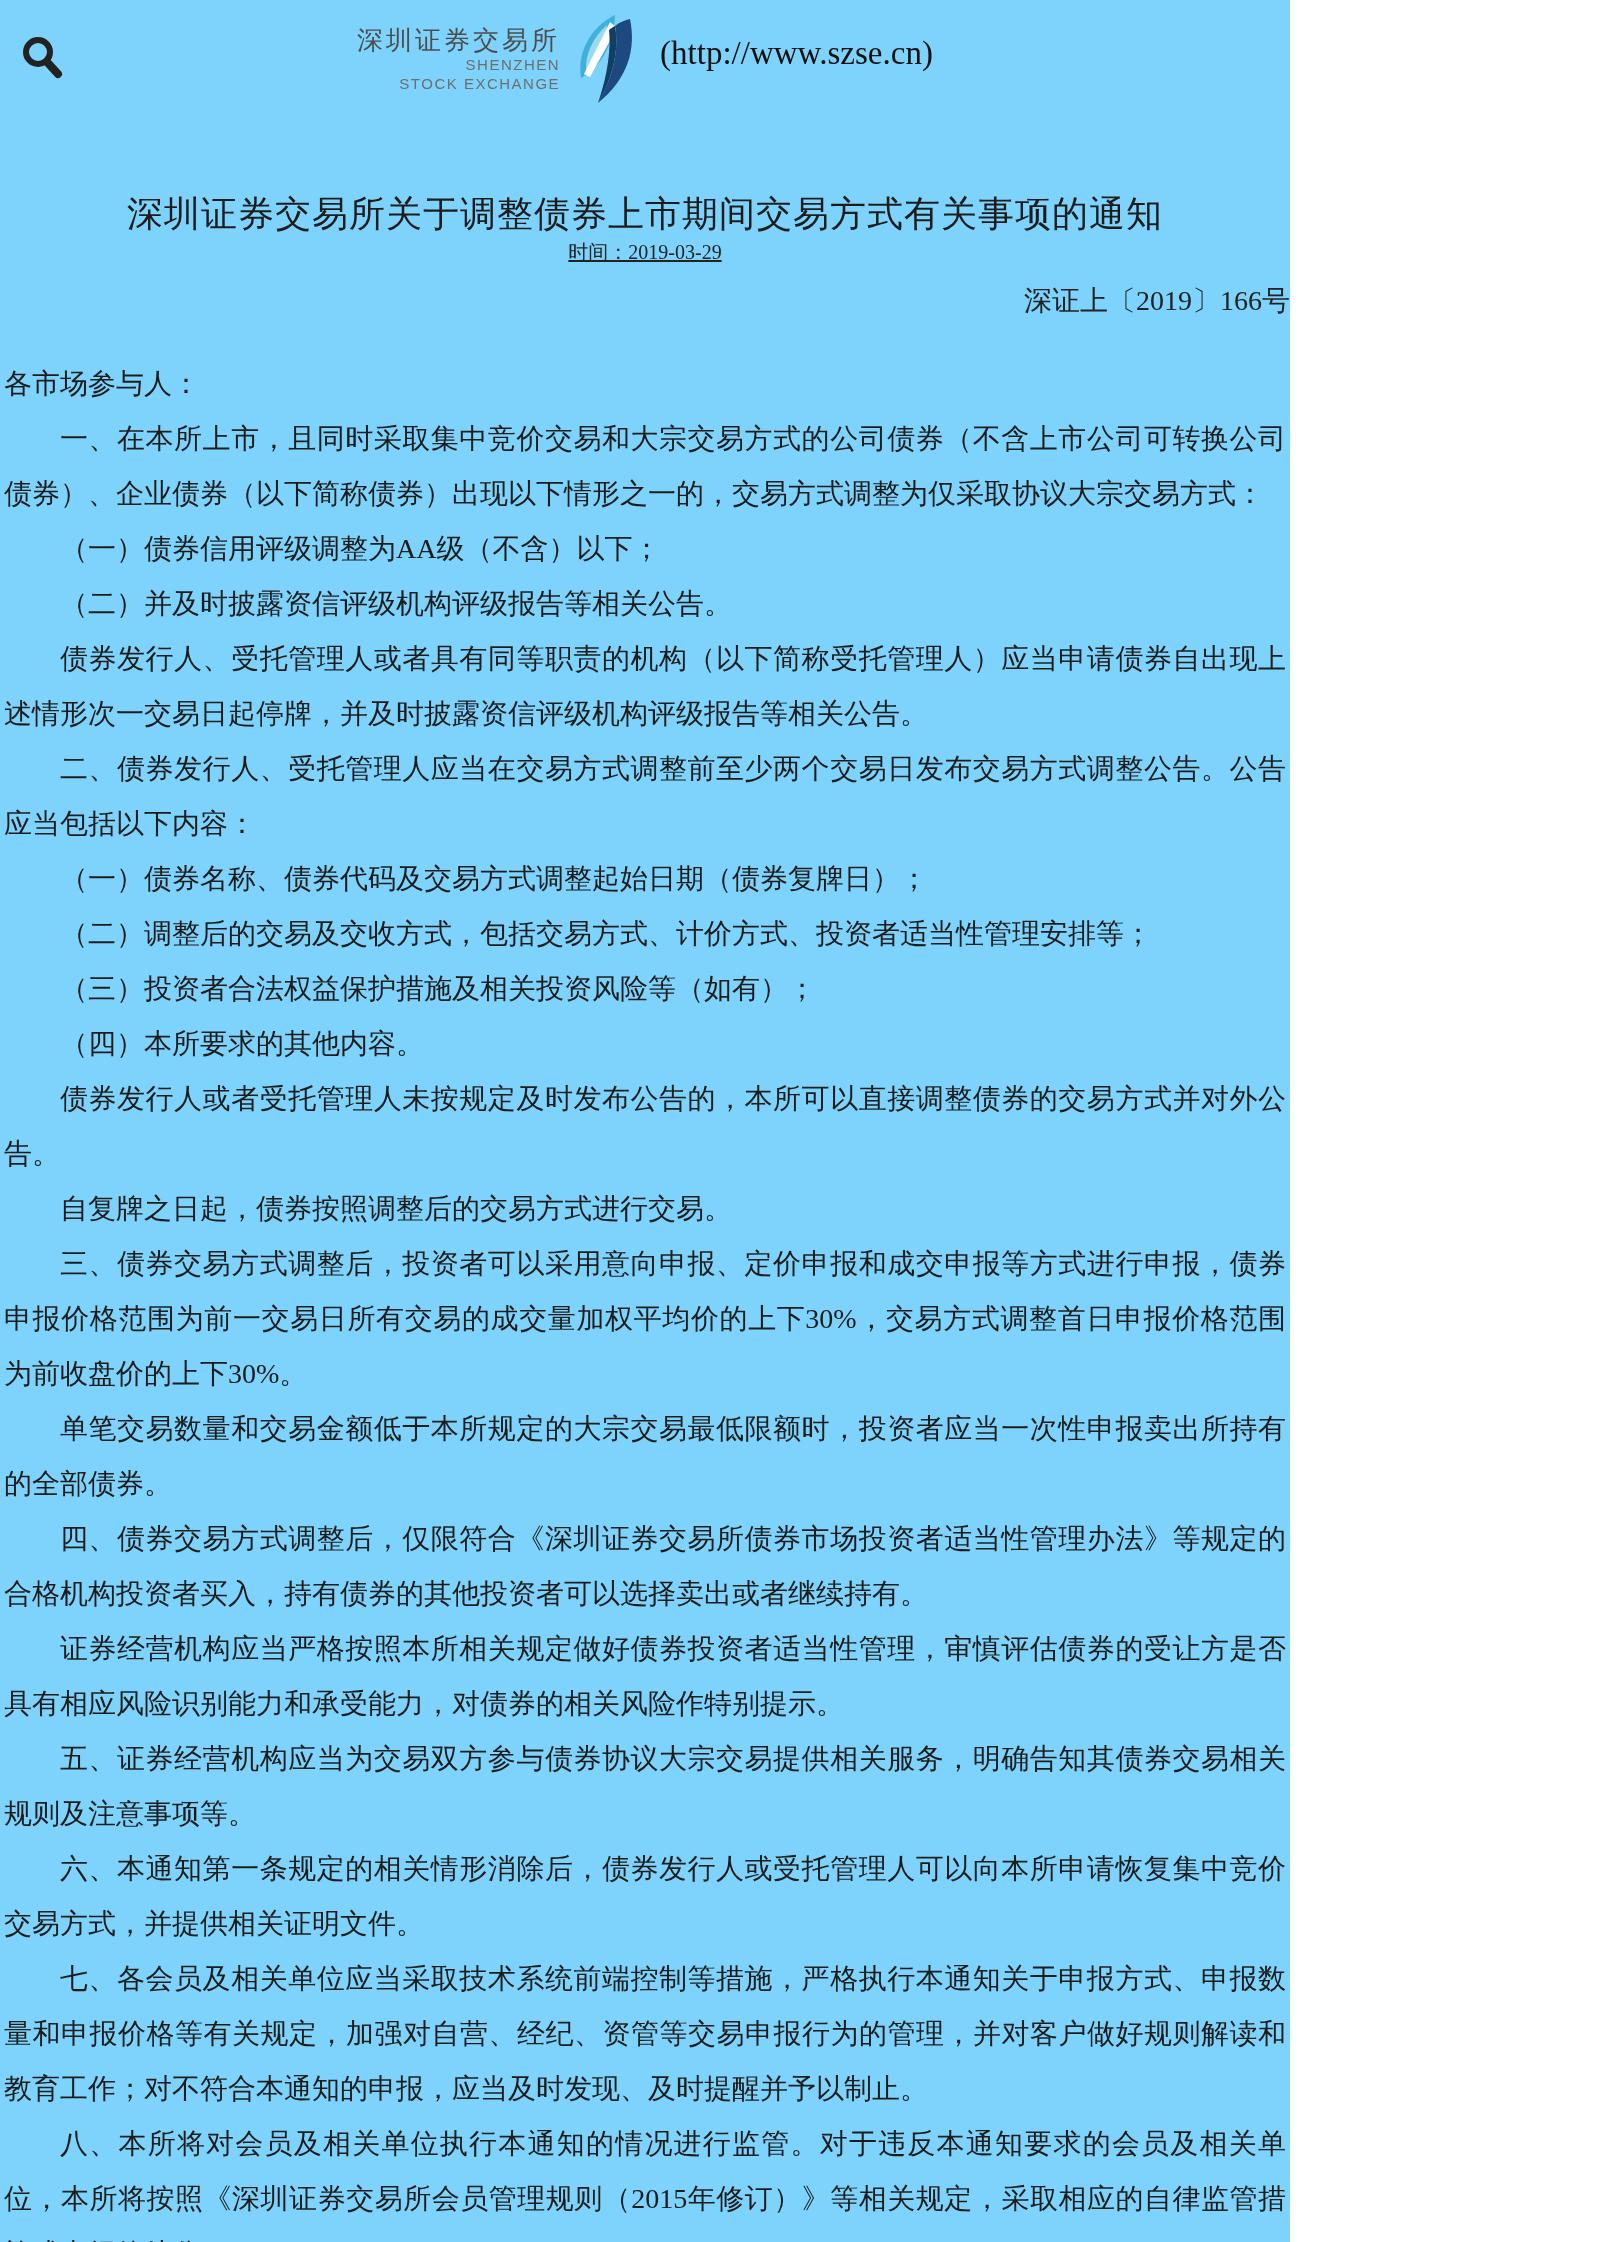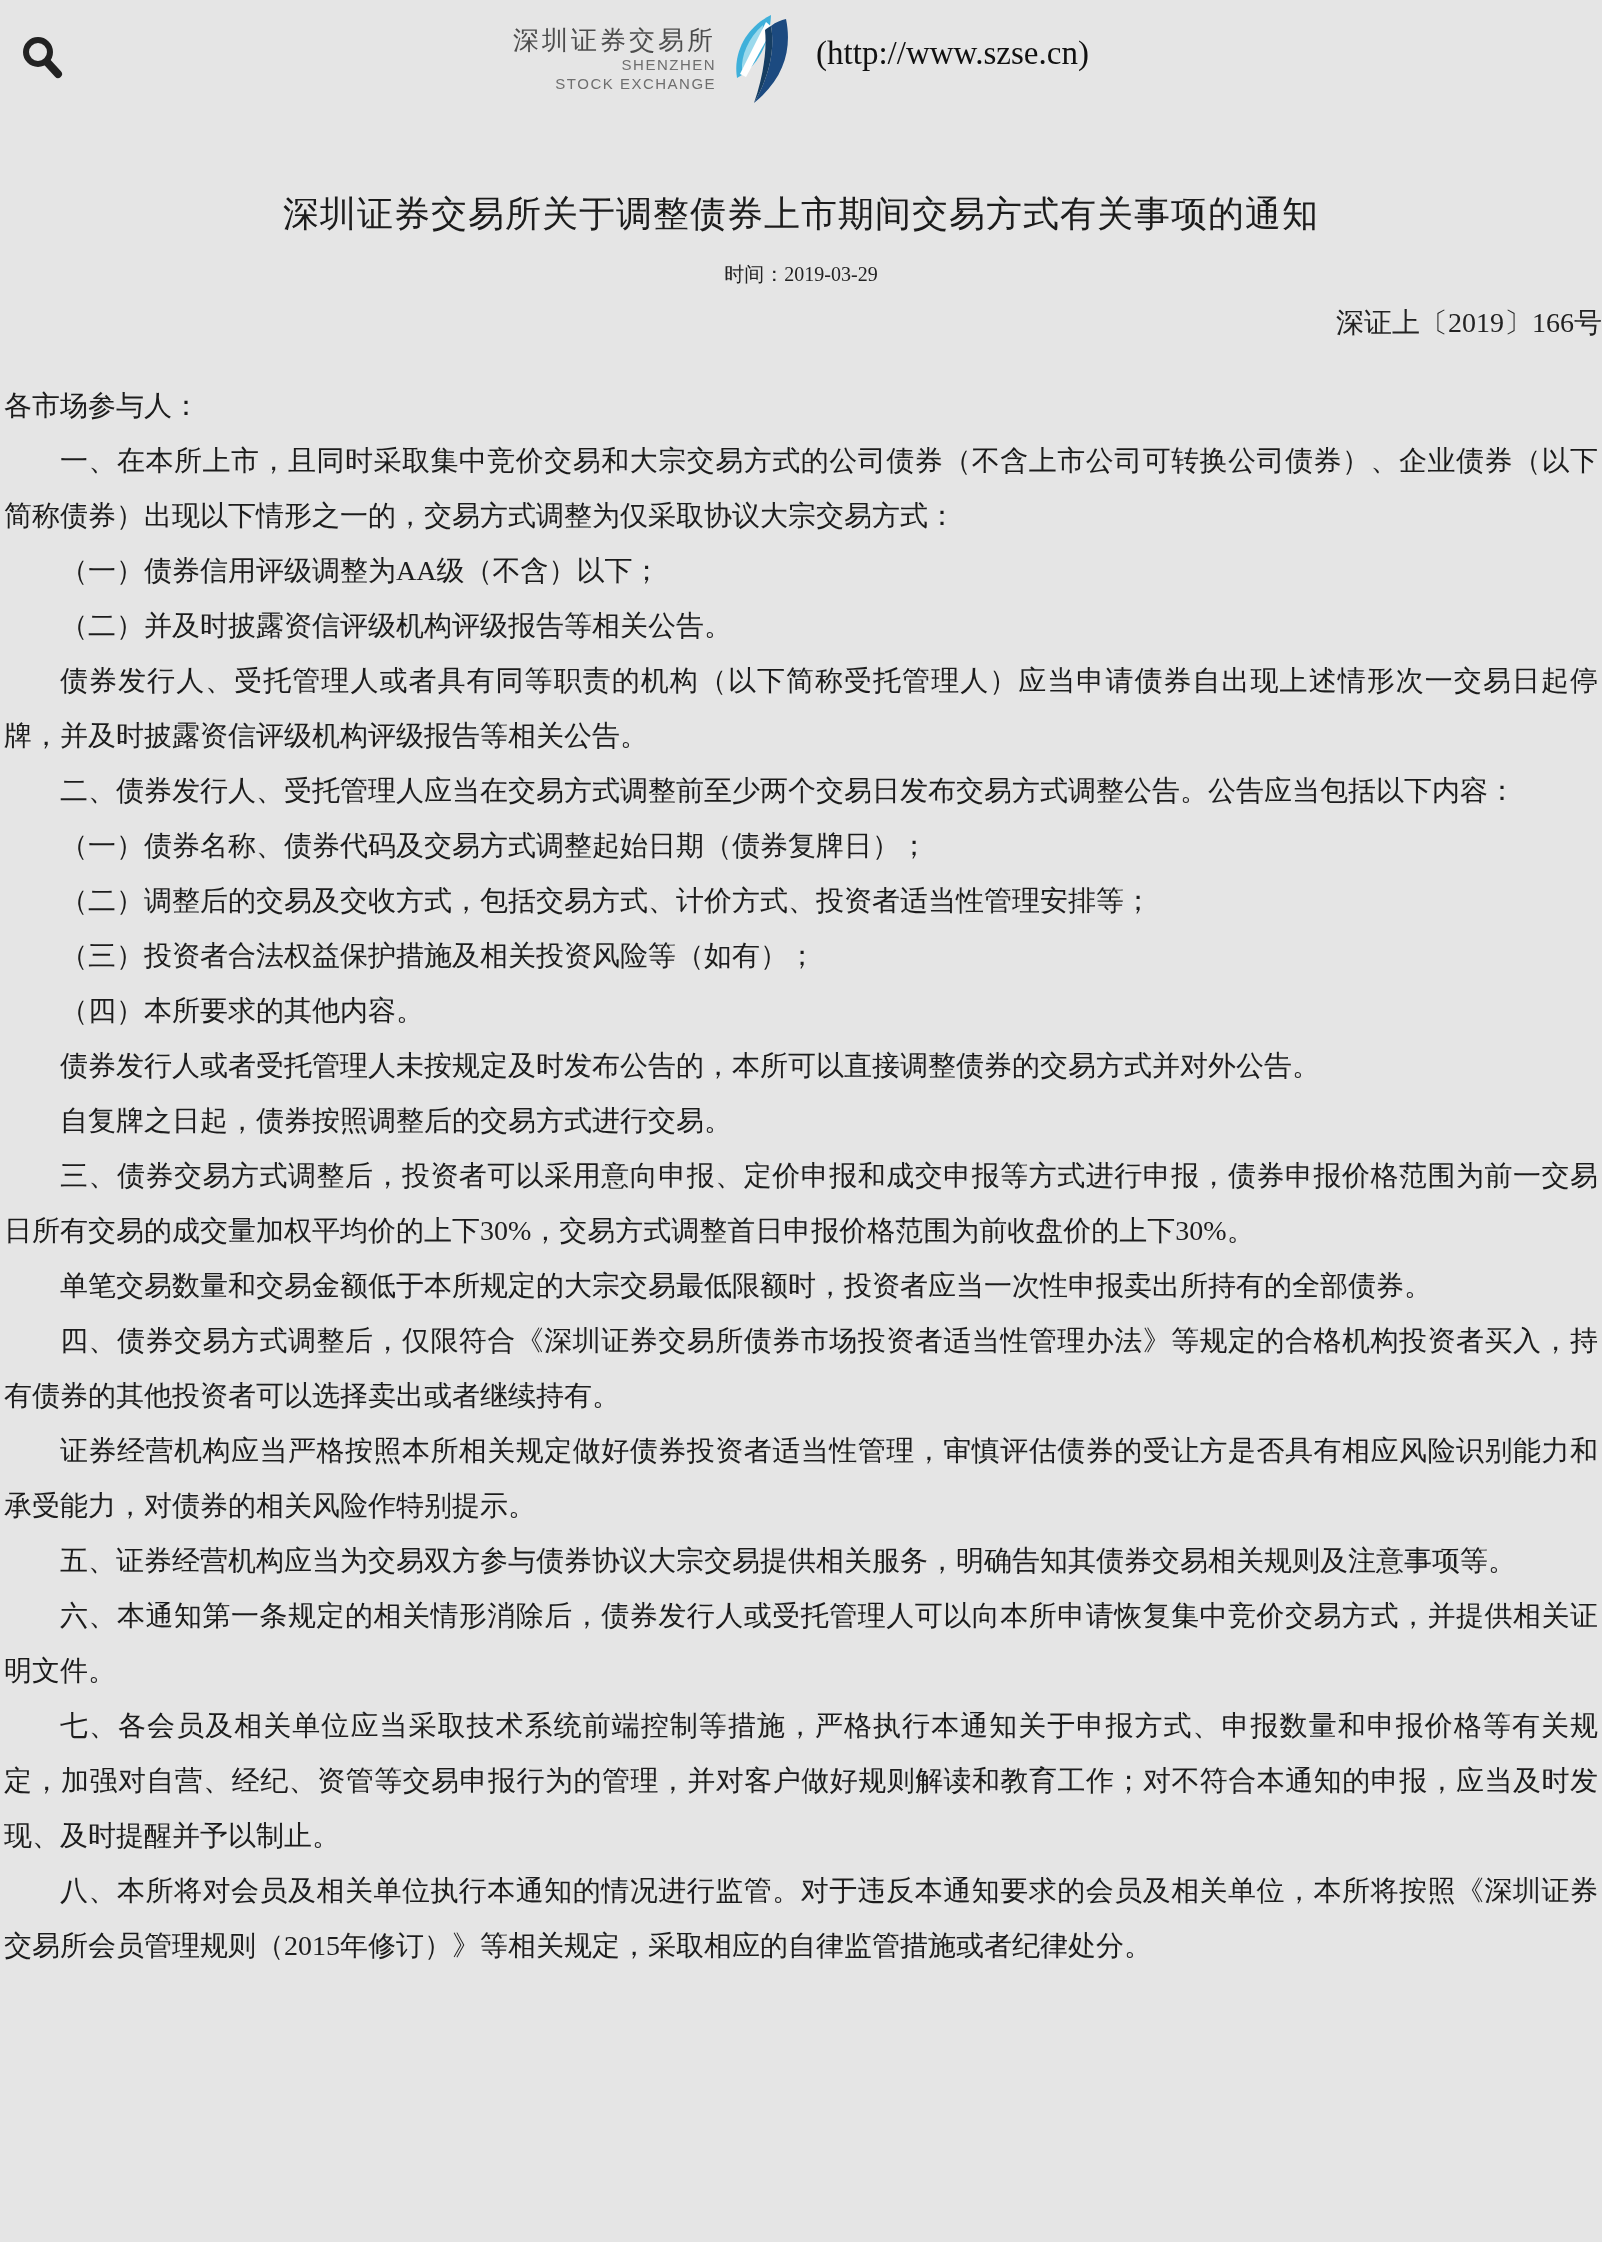--- a/index.html
+++ b/index.html
@@ -3,23 +3,23 @@
 <meta charset="utf-8">
 <style>
   html, body { margin: 0; padding: 0; }
   body {
     background: #ffffff;
     font-family: "Liberation Serif", "DejaVu Serif", serif;
     color: #1c1c1c;
   }
   .page {
     position: relative;
-    width: 1602px;
+    width: 1290px;
     height: 2242px;
-    background: #e5e5e5;
+    background: #7dd3fc;
     overflow: hidden;
   }
 
   
   .header {
     position: relative;
     height: 100px;
     padding-top: 12px;
   }
   .search-btn {
@@ -67,24 +67,24 @@
 
   
   .doc-title {
     margin-top: 78px;
     text-align: center;
     font-size: 36px;
     font-weight: 400;
     letter-spacing: 1px;
   }
   .doc-time {
-    margin-top: 22px;
     text-align: center;
     font-size: 20px;
     color: #222;
+    text-decoration: underline;
   }
   .doc-number {
     margin-top: 16px;
     text-align: right;
     font-size: 28px;
     color: #222;
   }
   .doc-body {
     margin-top: 36px;
     padding: 0 4px;

